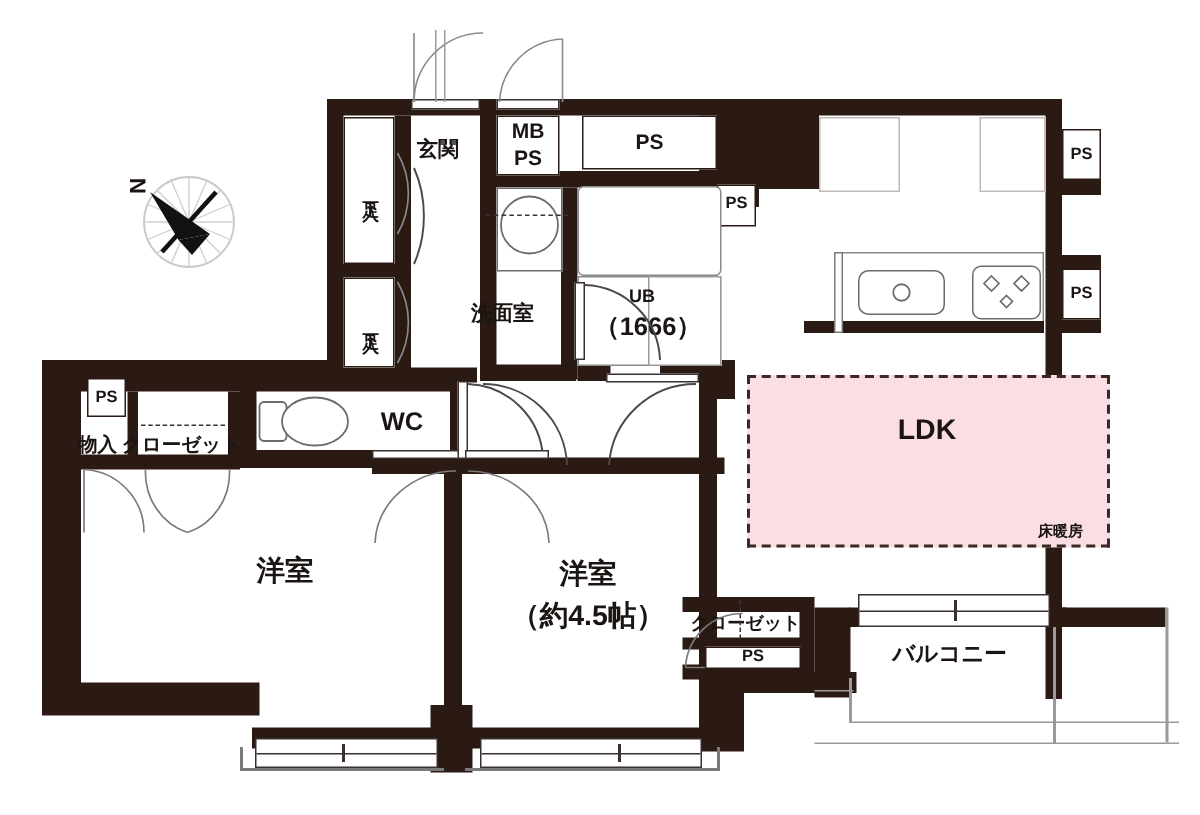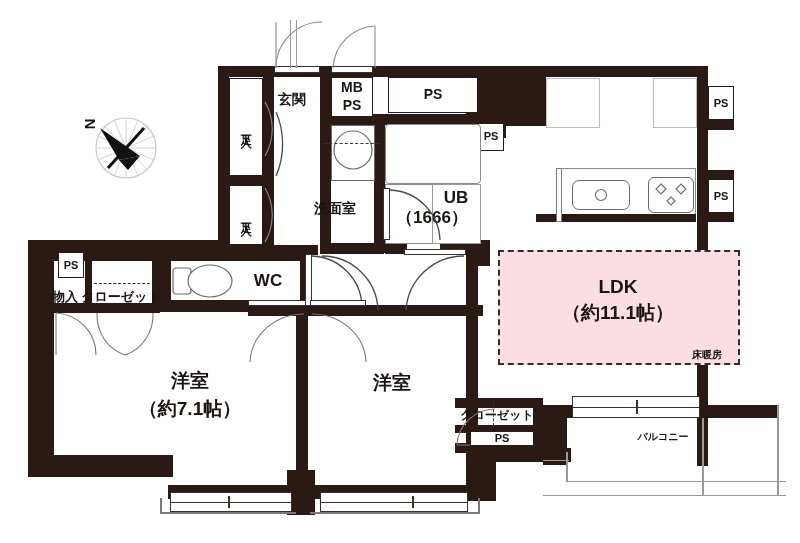--- a/index.html
+++ b/index.html
@@ -169,27 +169,26 @@
   <div class="wall" style="left:308px; top:305px; width:175px; height:11px;"></div>
 
   <div class="wall" style="left:455px; top:398px; width:86px; height:10px;"></div>
   <div class="wall" style="left:455px; top:425px; width:86px; height:8px;"></div>
   <div class="wall" style="left:455px; top:443px; width:86px; height:10px;"></div>
   <div class="wall" style="left:533px; top:398px; width:10px; height:56px;"></div>
 
   <div class="heatzone" style="left:498px; top:250px; width:242px; height:115px;"></div>
 
   <div class="lbl big" style="left:618px; top:287px;">LDK</div>
-  <div class="lbl big" style="left:618px; top:313px;">（約11.1帖）</div>
   <div class="lbl tiny" style="left:707px; top:355px; font-size:10px;">床暖房</div>
 
   <div class="lbl big" style="left:190px; top:381px;">洋室</div>
-  <div class="lbl big" style="left:190px; top:409px;">（約7.1帖）</div>
 
   <div class="lbl big" style="left:392px; top:383px;">洋室</div>
+  <div class="lbl big" style="left:392px; top:411px;">（約4.5帖）</div>
 
   <div class="box" style="left:229px; top:78px; width:34px; height:98px;"></div>
   <div class="lbl small vert" style="left:246px; top:127px;">下足入</div>
 
   <div class="box" style="left:229px; top:185px; width:34px; height:60px;"></div>
   <div class="lbl small vert" style="left:246px; top:215px;">下足入</div>
 
   <div class="lbl med" style="left:292px; top:100px;">玄関</div>
 
   <div class="slim" style="left:274px; top:66px; width:46px; height:7px;"></div>
@@ -228,21 +227,21 @@
   <svg style="position:absolute; left:331px; top:125px; width:44px; height:56px;">
     <circle cx="22" cy="25" r="19" fill="none" stroke="#6b6b6b" stroke-width="1.2"></circle>
   </svg>
   <div class="dashline" style="left:324px; top:143px; width:55px;"></div>
   <div class="lbl med" style="left:335px; top:209px;">洗面室</div>
 
   <div class="fixture" style="left:389px; top:128px; width:88px; height:52px; border-radius:5px;"></div>
   <div class="fixture" style="left:385px; top:124px; width:96px; height:60px; border-radius:4px; border-color:#8a8a8a;"></div>
   <div class="fixture" style="left:385px; top:184px; width:96px; height:60px; border-color:#8a8a8a;"></div>
   <div class="fixture" style="left:432px; top:184px; width:49px; height:60px; border-color:#9a9a9a;"></div>
-  <div class="lbl" style="left:456px; top:198px; font-size:17px;">UB</div>
+  <div class="lbl" style="left:428px; top:198px; font-size:12px;">UB</div>
   <div class="lbl" style="left:432px; top:218px; font-size:17px;">（1666）</div>
 
   <div class="slim" style="left:383px; top:188px; width:7px; height:52px;"></div>
   <svg style="position:absolute; left:388px; top:188px; width:56px; height:56px;">
     <path d="M 2 2 A 52 52 0 0 1 52 52" fill="none" stroke="#4a4a4a" stroke-width="1.3"></path>
   </svg>
 
   <svg style="position:absolute; left:320px; top:254px; width:60px; height:58px;">
     <path d="M 2 2 A 56 56 0 0 1 58 56" fill="none" stroke="#4a4a4a" stroke-width="1.3"></path>
   </svg>
@@ -318,21 +317,21 @@
 
   <div class="lbl small" style="left:497px; top:416px; font-size:12px;">クローゼット</div>
   <div class="dashline" style="left:493px; top:400px; width:0; height:26px; border-top:none; border-left:1.6px dashed #3a3030;"></div>
   <svg style="position:absolute; left:455px; top:407px; width:42px; height:40px;">
     <path d="M 40 2 A 38 38 0 0 0 2 38" fill="none" stroke="#7a7a7a" stroke-width="1.1"></path>
     <line x1="2" y1="38" x2="40" y2="38" stroke="#7a7a7a" stroke-width="1.1"></line>
   </svg>
   <div class="box" style="left:470px; top:431px; width:64px; height:15px;"></div>
   <div class="lbl tiny" style="left:502px; top:438px; font-size:11px;">PS</div>
 
-  <div class="lbl med" style="left:663px; top:437px; font-size:10px;">バルコニー</div>
+  <div class="lbl med" style="left:633px; top:437px; font-size:15px;">バルコニー</div>
   <div class="thinline" style="left:566px; top:452px; width:2px; height:30px; background:#9a9a9a;"></div>
   <div class="thinline" style="left:543px; top:460px; width:26px; height:1.4px; background:#9a9a9a;"></div>
   <div class="thinline" style="left:566px; top:481px; width:220px; height:1.4px; background:#9a9a9a;"></div>
   <div class="thinline" style="left:543px; top:495px; width:243px; height:1.4px; background:#9a9a9a;"></div>
   <div class="thinline" style="left:702px; top:418px; width:2px; height:78px; background:#9a9a9a;"></div>
   <div class="thinline" style="left:777px; top:405px; width:2px; height:90px; background:#9a9a9a;"></div>
 
   <div class="window" style="left:572px; top:396px; width:128px; height:22px;"></div>
   <div class="thinline" style="left:636px; top:400px; width:1.5px; height:14px; background:#3a3030;"></div>
 

